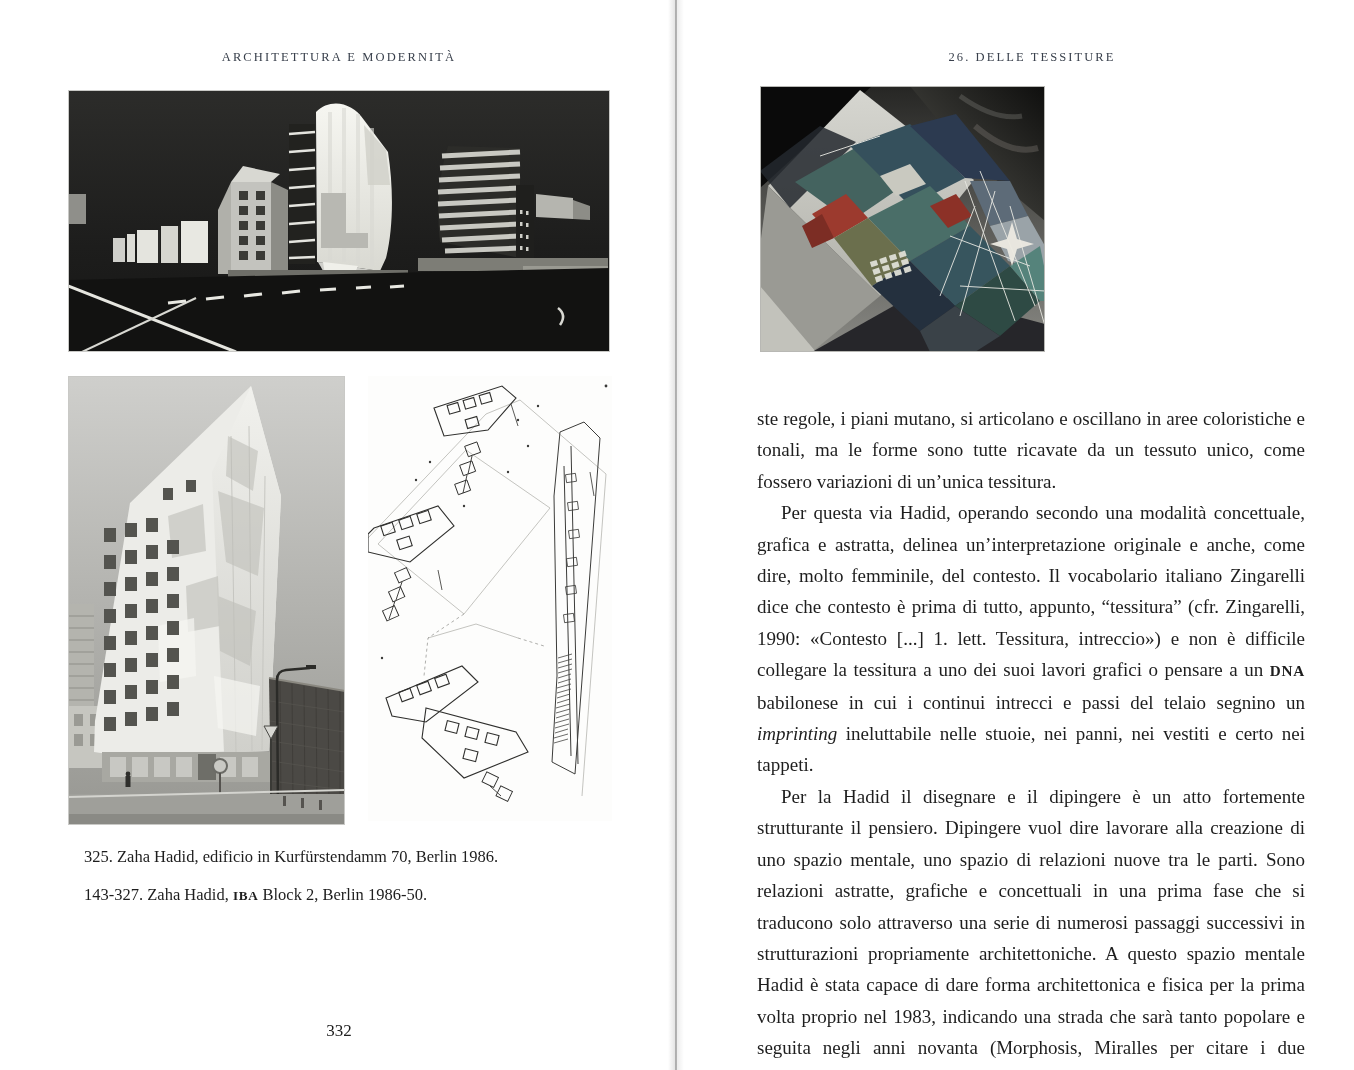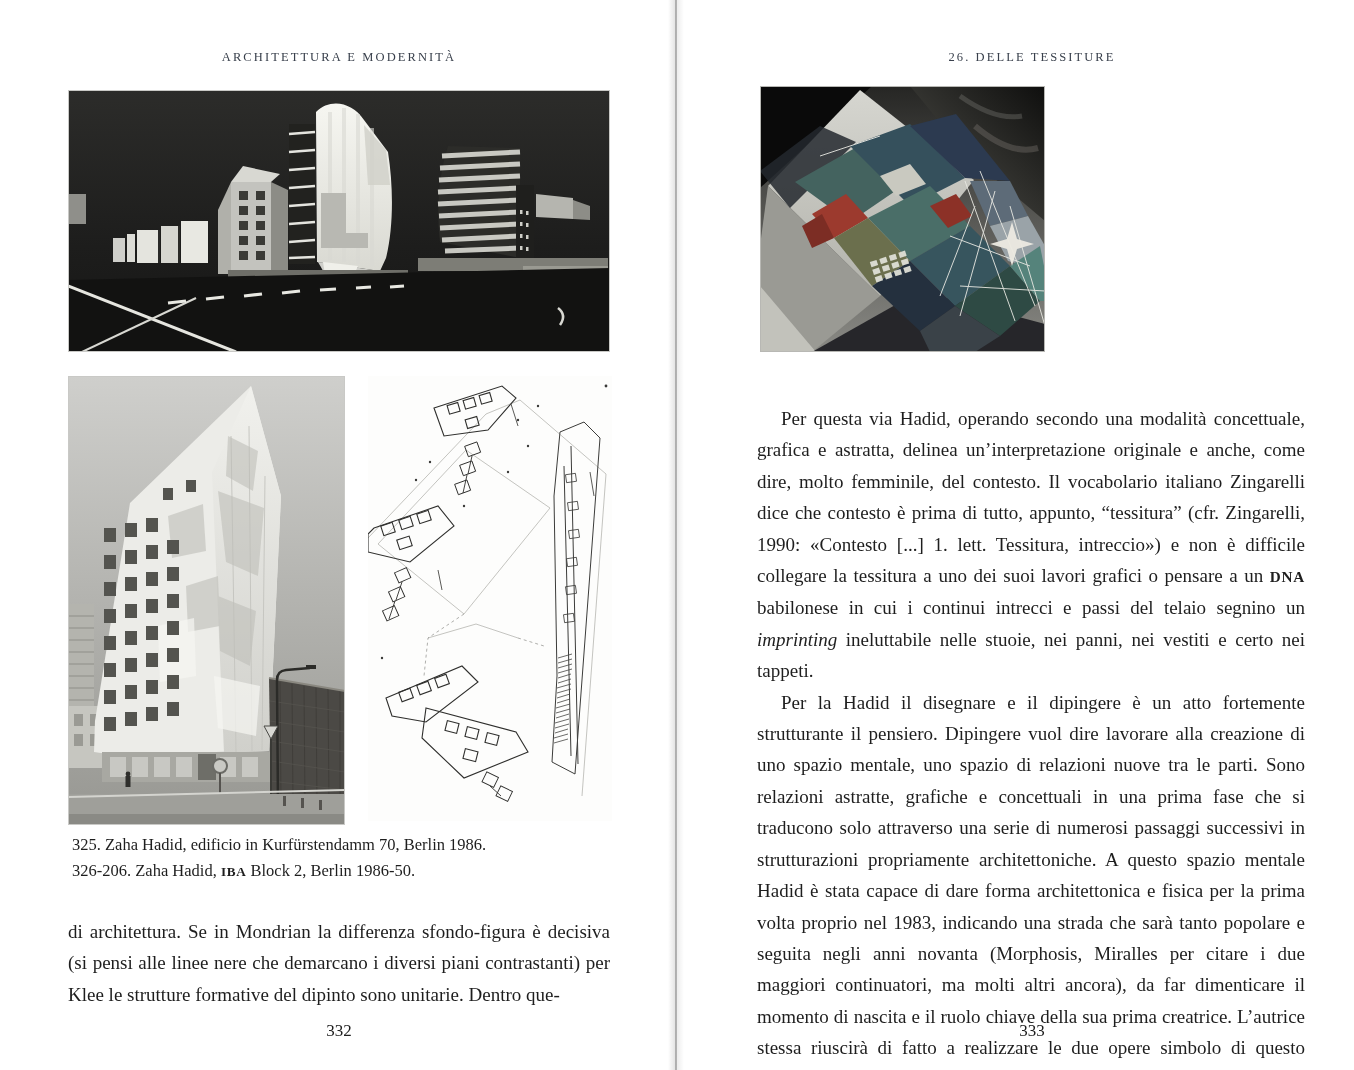--- a/index.html
+++ b/index.html
@@ -34,21 +34,21 @@
 
   .fig-kudamm{left:68px;top:90px;}
   .fig-iba-photo{left:68px;top:376px;}
   .fig-iba-plan{left:368px;top:376px;}
   .fig-ilmondo{left:68px;top:86px;}
 
   .captions{
     position:absolute;left:68px;top:830px;width:542px;
     font-size:16.5px;line-height:21.5px;color:var(--ink,#1e1e1e);
   }
-  .captions p{margin:4px;}
+  .captions p{margin:16px;}
 
   .side-caption{
     position:absolute;left:376px;top:321px;width:238px;
     font-size:16.5px;line-height:21.5px;text-align:justify;
   }
 
   .bodytext{
     position:absolute;width:548px;
     font-size:19px;line-height:31.4px;text-align:justify;
     color:var(--ink,#1e1e1e);
@@ -444,26 +444,23 @@
       <g stroke="#5a5a57" stroke-width="1">
         <line x1="143" y1="28" x2="150" y2="50"></line>
           <line x1="222" y1="96" x2="226" y2="120"></line>
         <line x1="70" y1="194" x2="74" y2="214"></line>
       </g>
     </svg>
   </figure>
 
   <div class="captions">
     <p><span>325. Zaha Hadid, edificio in Kurfürstendamm 70, Berlin 1986.</span></p>
-    <p><span>326-206. Zaha Hadid, </span><span class="seg-smallcaps">IBA</span><span> Block 2, Berlin 1986-50.</span></p>
+    <p><span>143-327. Zaha Hadid, </span><span class="seg-smallcaps">IBA</span><span> Block 2, Berlin 1986-50.</span></p>
   </div>
 
-  <div class="bodytext">
-    <p><span>di architettura. Se in Mondrian la differenza sfondo-figura è decisiva (si pensi alle linee nere che demarcano i diversi piani contrastanti) per Klee le strutture formative del dipinto sono unitarie. Dentro que-</span></p>
-  </div>
 
   <div class="folio">332</div>
 </section>
 
 <div class="gutter"></div>
 
 <section class="page right">
 
   <div class="running-head">26. DELLE TESSITURE</div>
 
@@ -539,18 +536,18 @@
           <rect x="142" y="186" width="7" height="5.5"></rect>
       </g>
 
       <polygon points="252,136 257,153 274,158 257,163 252,180 247,163 230,158 247,153" fill="#eceae2" opacity="0.95"></polygon>
       <rect x="0.5" y="0.5" width="284" height="265" fill="none" stroke="#b8b8b4"></rect>
     </svg>
   </figure>
 
 
   <div class="bodytext">
+    <p><span>ste regole, i piani mutano, si articolano e oscillano in aree coloristiche e tonali, ma le forme sono tutte ricavate da un tessuto unico, come fossero variazioni di un’unica tessitura.</span></p>
     <p class="indent"><span>Per questa via Hadid, operando secondo una modalità concettuale, grafica e astratta, delinea un’interpretazione originale e anche, come dire, molto femminile, del contesto. Il vocabolario italiano Zingarelli dice che contesto è prima di tutto, appunto, “tessitura” (cfr. Zingarelli, 1990: «Contesto [...] 1. lett. Tessitura, intreccio») e non è difficile collegare la tessitura a uno dei suoi lavori grafici o pensare a un </span><span class="seg-smallcaps">DNA</span><span> babilonese in cui i continui intrecci e passi del telaio segnino un </span><span class="seg-italic">imprinting</span><span> ineluttabile nelle stuoie, nei panni, nei vestiti e certo nei tappeti.</span></p>
     <p class="indent"><span>Per la Hadid il disegnare e il dipingere è un atto fortemente strutturante il pensiero. Dipingere vuol dire lavorare alla creazione di uno spazio mentale, uno spazio di relazioni nuove tra le parti. Sono relazioni astratte, grafiche e concettuali in una prima fase che si traducono solo attraverso una serie di numerosi passaggi successivi in strutturazioni propriamente architettoniche. A questo spazio mentale Hadid è stata capace di dare forma architettonica e fisica per la prima volta proprio nel 1983, indicando una strada che sarà tanto popolare e seguita negli anni novanta (Morphosis, Miralles per citare i due maggiori continuatori, ma molti altri ancora), da far dimenticare il momento di nascita e il ruolo chiave della sua prima creatrice. L’autrice stessa riuscirà di fatto a realizzare le due opere simbolo di questo approccio solo nel contesto della fabbrica Vitra, a Weil am Rhein negli anni novanta.</span></p>
   </div>
 
-  <div class="folio">333</div>
 </section>
 
 </body></html>

